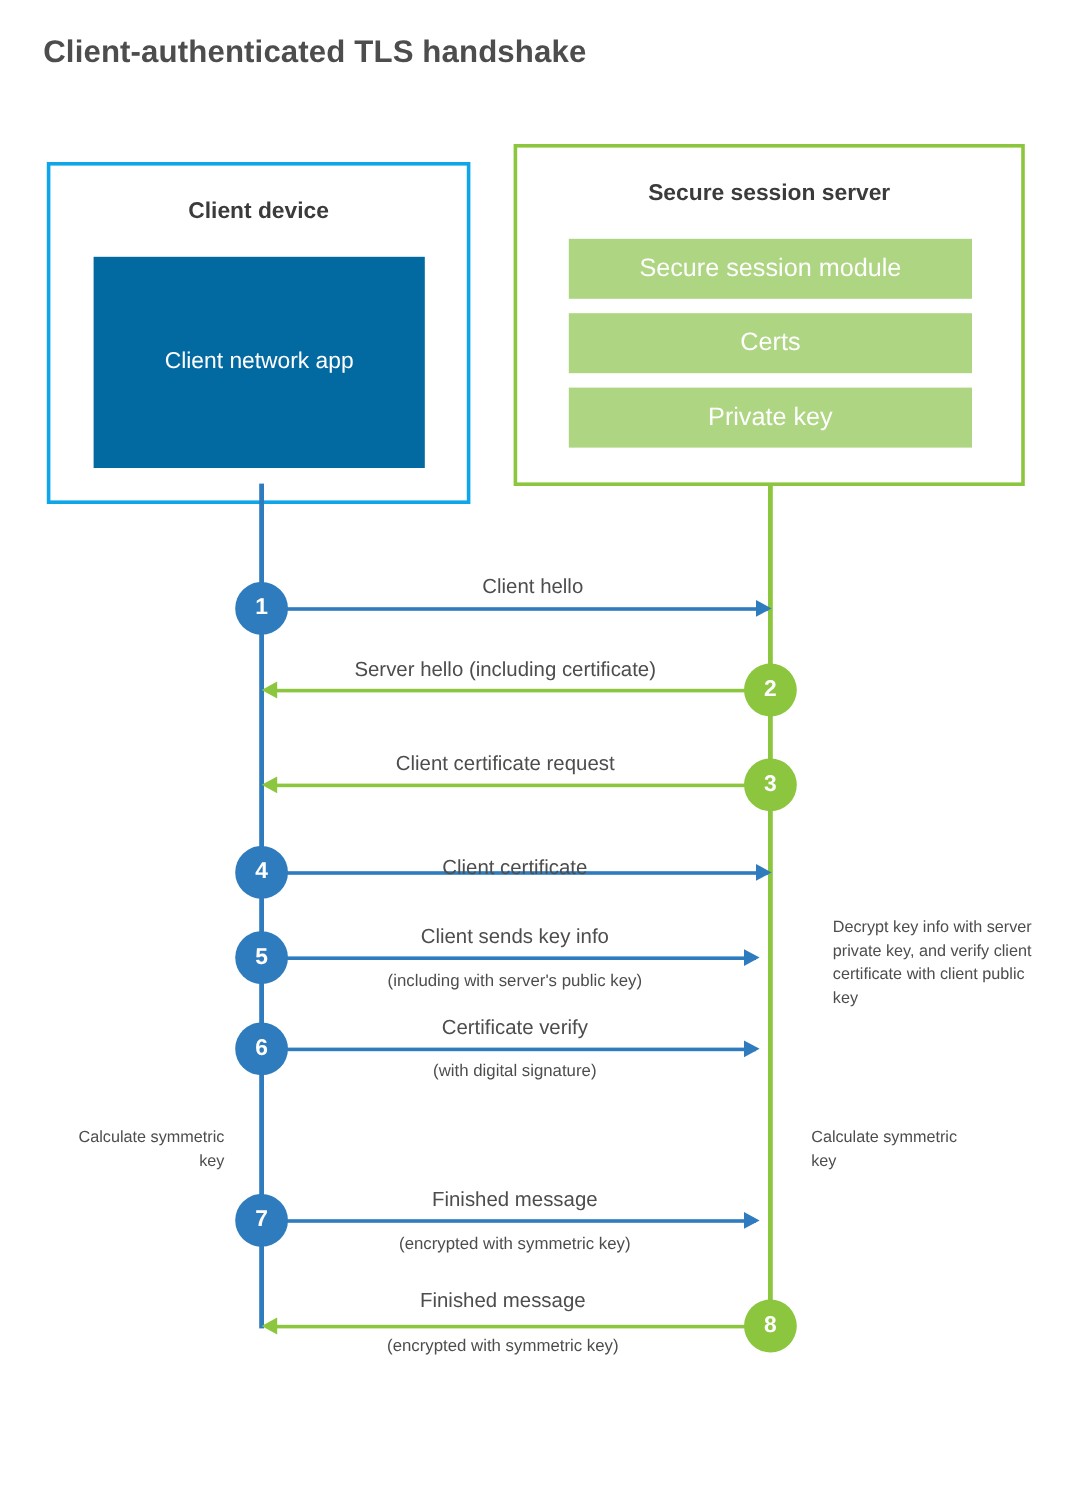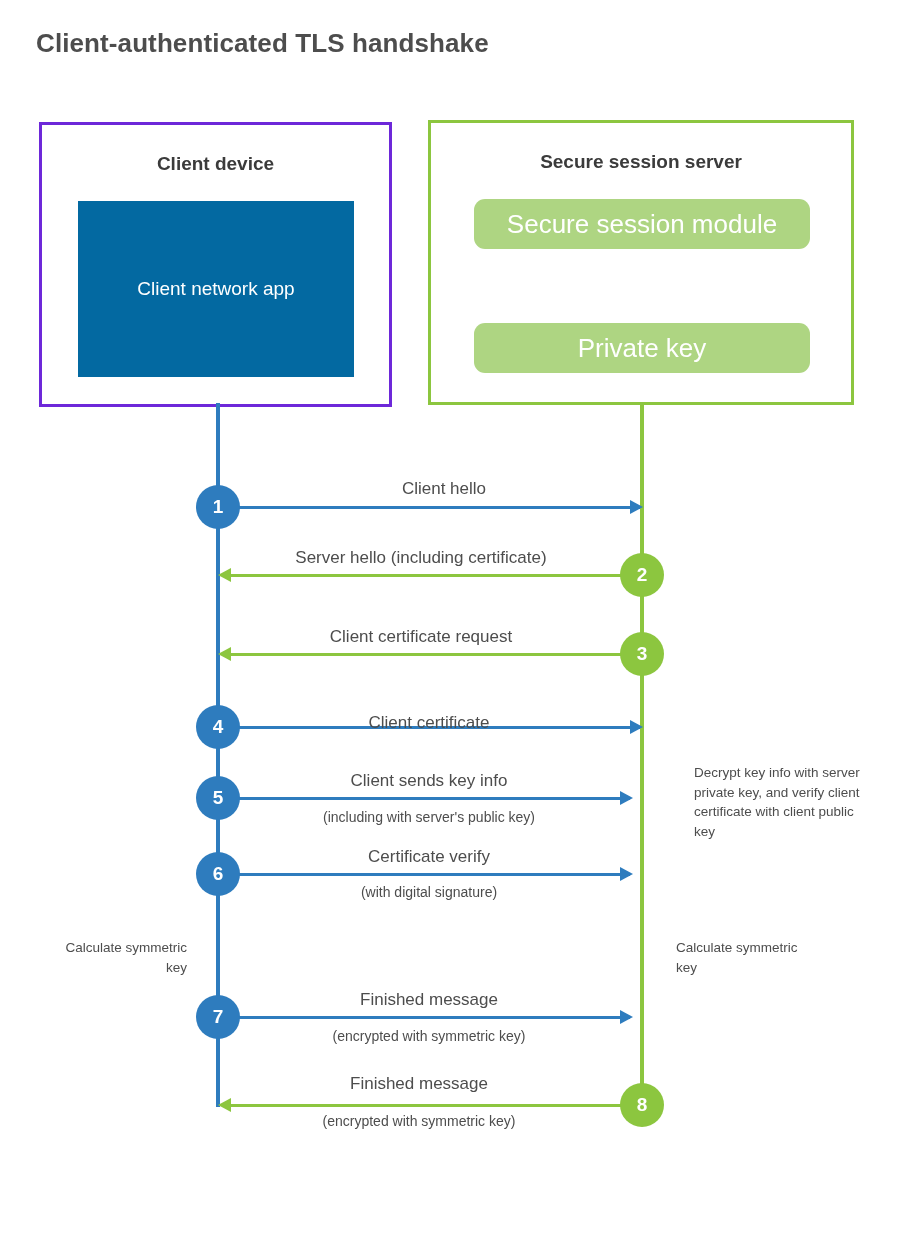--- a/index.html
+++ b/index.html
@@ -27,24 +27,24 @@
   }
 
   
   .actor-box {
     position: absolute;
     background: #ffffff;
     box-sizing: border-box;
   }
   #client-device-box {
     left: 39px;
-    top: 122px;
+    top: 135px;
     width: 353px;
     height: 285px;
-    border: 3px solid #6d28d9;
+    border: 3px solid #0ea5e9;
   }
   #secure-session-server-box {
     left: 428px;
     top: 120px;
     width: 426px;
     height: 285px;
     border: 3px solid #8CC63F;
   }
   .actor-title {
     position: absolute;
@@ -73,26 +73,25 @@
     line-height: 1.35;
   }
 
   .server-module {
     position: absolute;
     left: 43px;
     width: 336px;
     height: 50px;
     background: #AED582;
     color: #ffffff;
-    font-size: 26px;
+    font-size: 21px;
     display: flex;
     align-items: center;
     justify-content: center;
     text-align: center;
-    border-radius: 11px;
   }
   .server-module.m0 { top: 76px; }
   .server-module.m1 { top: 138px; }
   .server-module.m2 { top: 200px; }
 
   
   .lifeline {
     position: absolute;
     width: 4px;
   }
@@ -172,20 +171,21 @@
 <div id="diagram-title">Client-authenticated TLS handshake</div>
 
 <div class="actor-box" id="client-device-box">
   <div class="actor-title">Client device</div>
   <div id="client-network-app">Client network app</div>
 </div>
 
 <div class="actor-box" id="secure-session-server-box">
   <div class="actor-title">Secure session server</div>
   <div class="server-module m0">Secure session module</div>
+  <div class="server-module m1">Certs</div>
   <div class="server-module m2">Private key</div>
 </div>
 
 <div class="lifeline" id="client-lifeline"></div>
 <div class="lifeline" id="server-lifeline"></div>
 
 <div class="msg-line blue" style="left:218px; top:506px; width:422px;"></div>
 <div class="arrowhead right blue" style="left:630px; top:500px;"></div>
 <div class="step-badge blue" style="left:196px; top:485px;">1</div>
 <div class="msg-label" style="left:248px; top:479px; width:392px;">Client hello</div>

